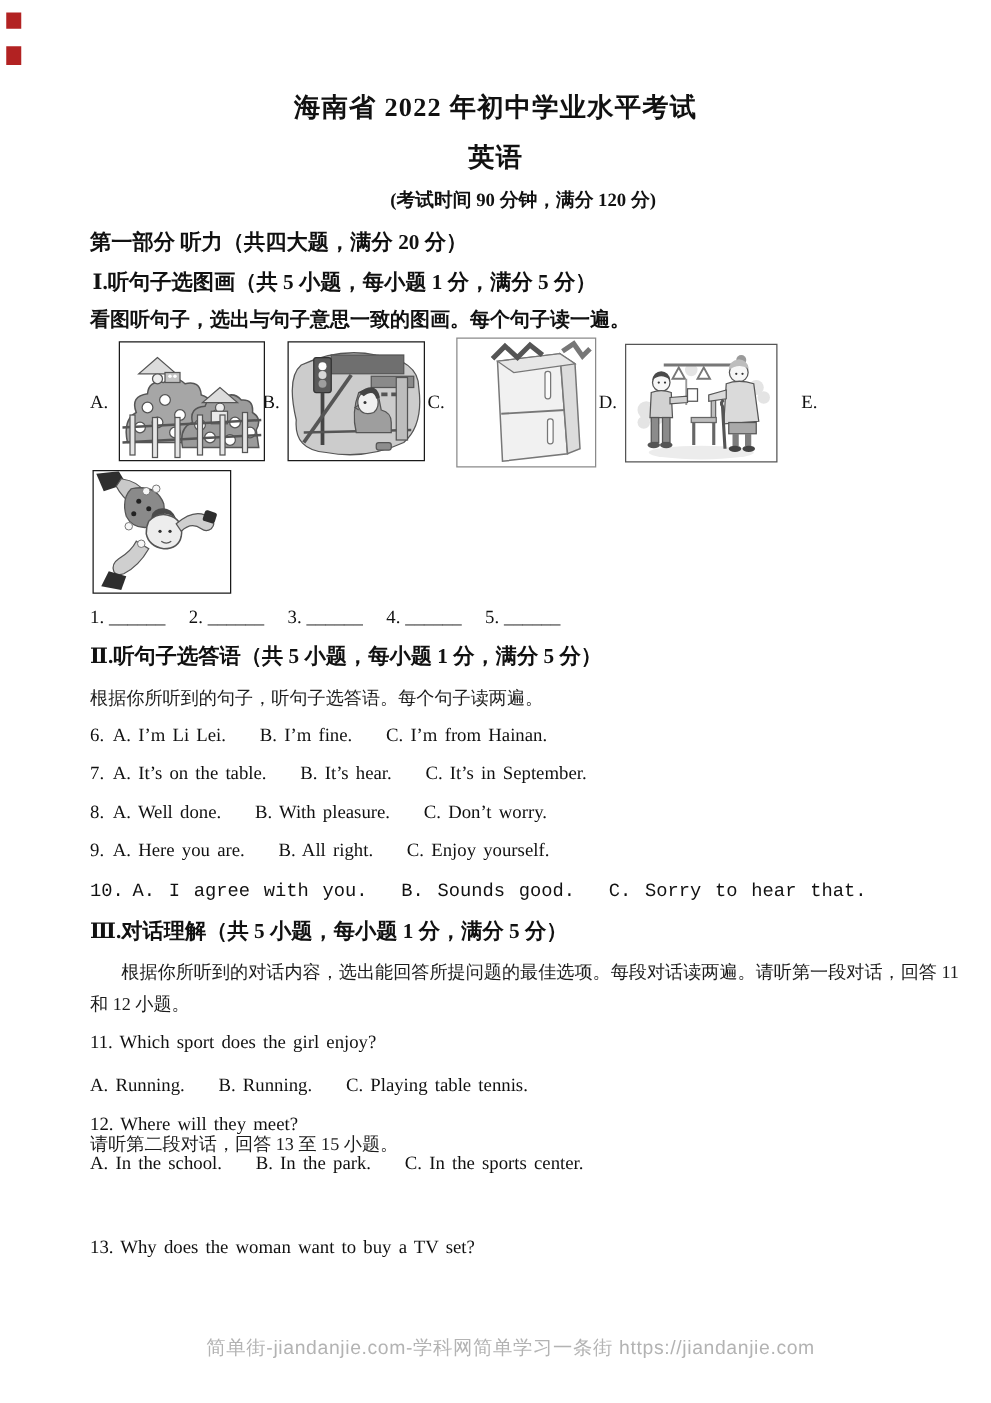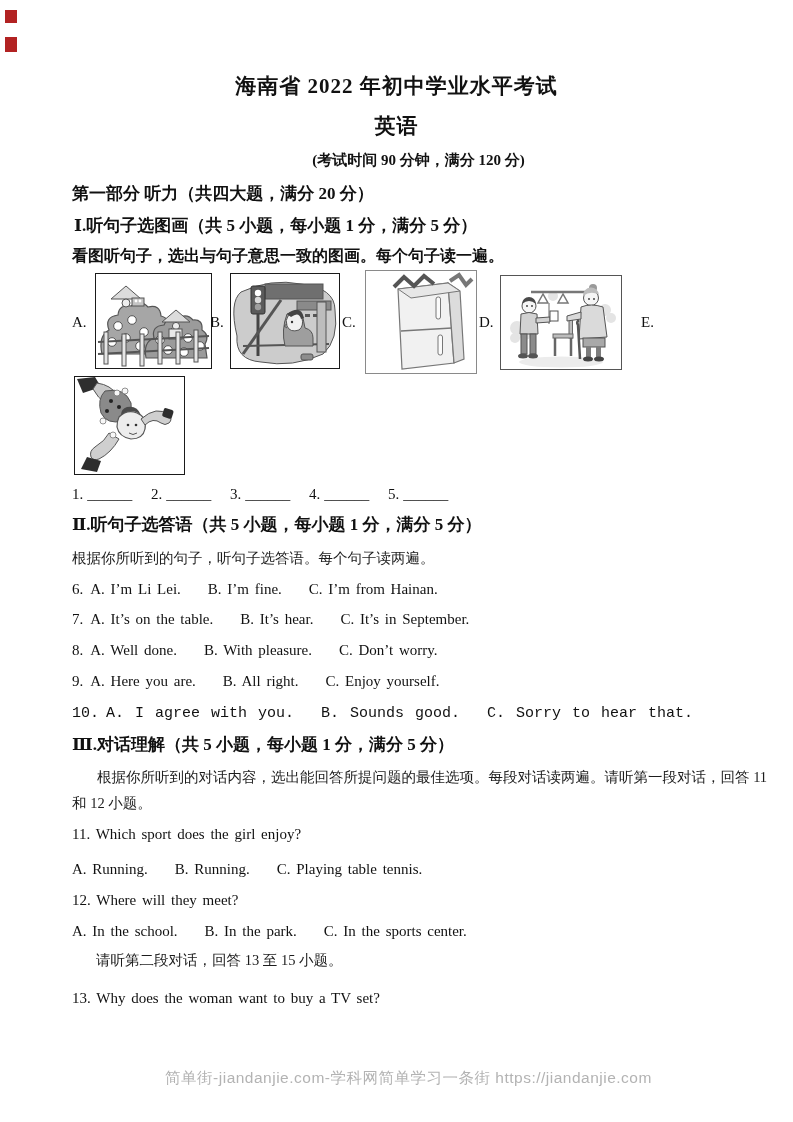--- a/index.html
+++ b/index.html
@@ -232,18 +232,18 @@
   <div class="abs instr" style="left:72px;top:794px;">和 12 小题。</div>
 
   <div class="abs eng" style="left:72px;top:826px;">11. Which sport does the girl enjoy?</div>
   <div class="abs eng" style="left:72px;top:861px;">
     <span class="opt">A. Running.</span><span class="opt">B. Running.</span><span>C. Playing table tennis.</span>
   </div>
   <div class="abs eng" style="left:72px;top:892px;">12. Where will they meet?</div>
   <div class="abs eng" style="left:72px;top:923px;">
     <span class="opt">A. In the school.</span><span class="opt">B. In the park.</span><span>C. In the sports center.</span>
   </div>
-  <div class="abs instr" style="left:72px;top:951px;margin-left:24px;">请听第二段对话，回答 13 至 15 小题。</div>
+  <div class="abs instr" style="left:72px;top:906px;">请听第二段对话，回答 13 至 15 小题。</div>
   <div class="abs eng" style="left:72px;top:990px;">13. Why does the woman want to buy a TV set?</div>
 
   <div class="abs center footer" style="top:1068px;padding-left:24px;">简单街-jiandanjie.com-学科网简单学习一条街 https://jiandanjie.com</div>
 
 </div>
 
 </body></html>

